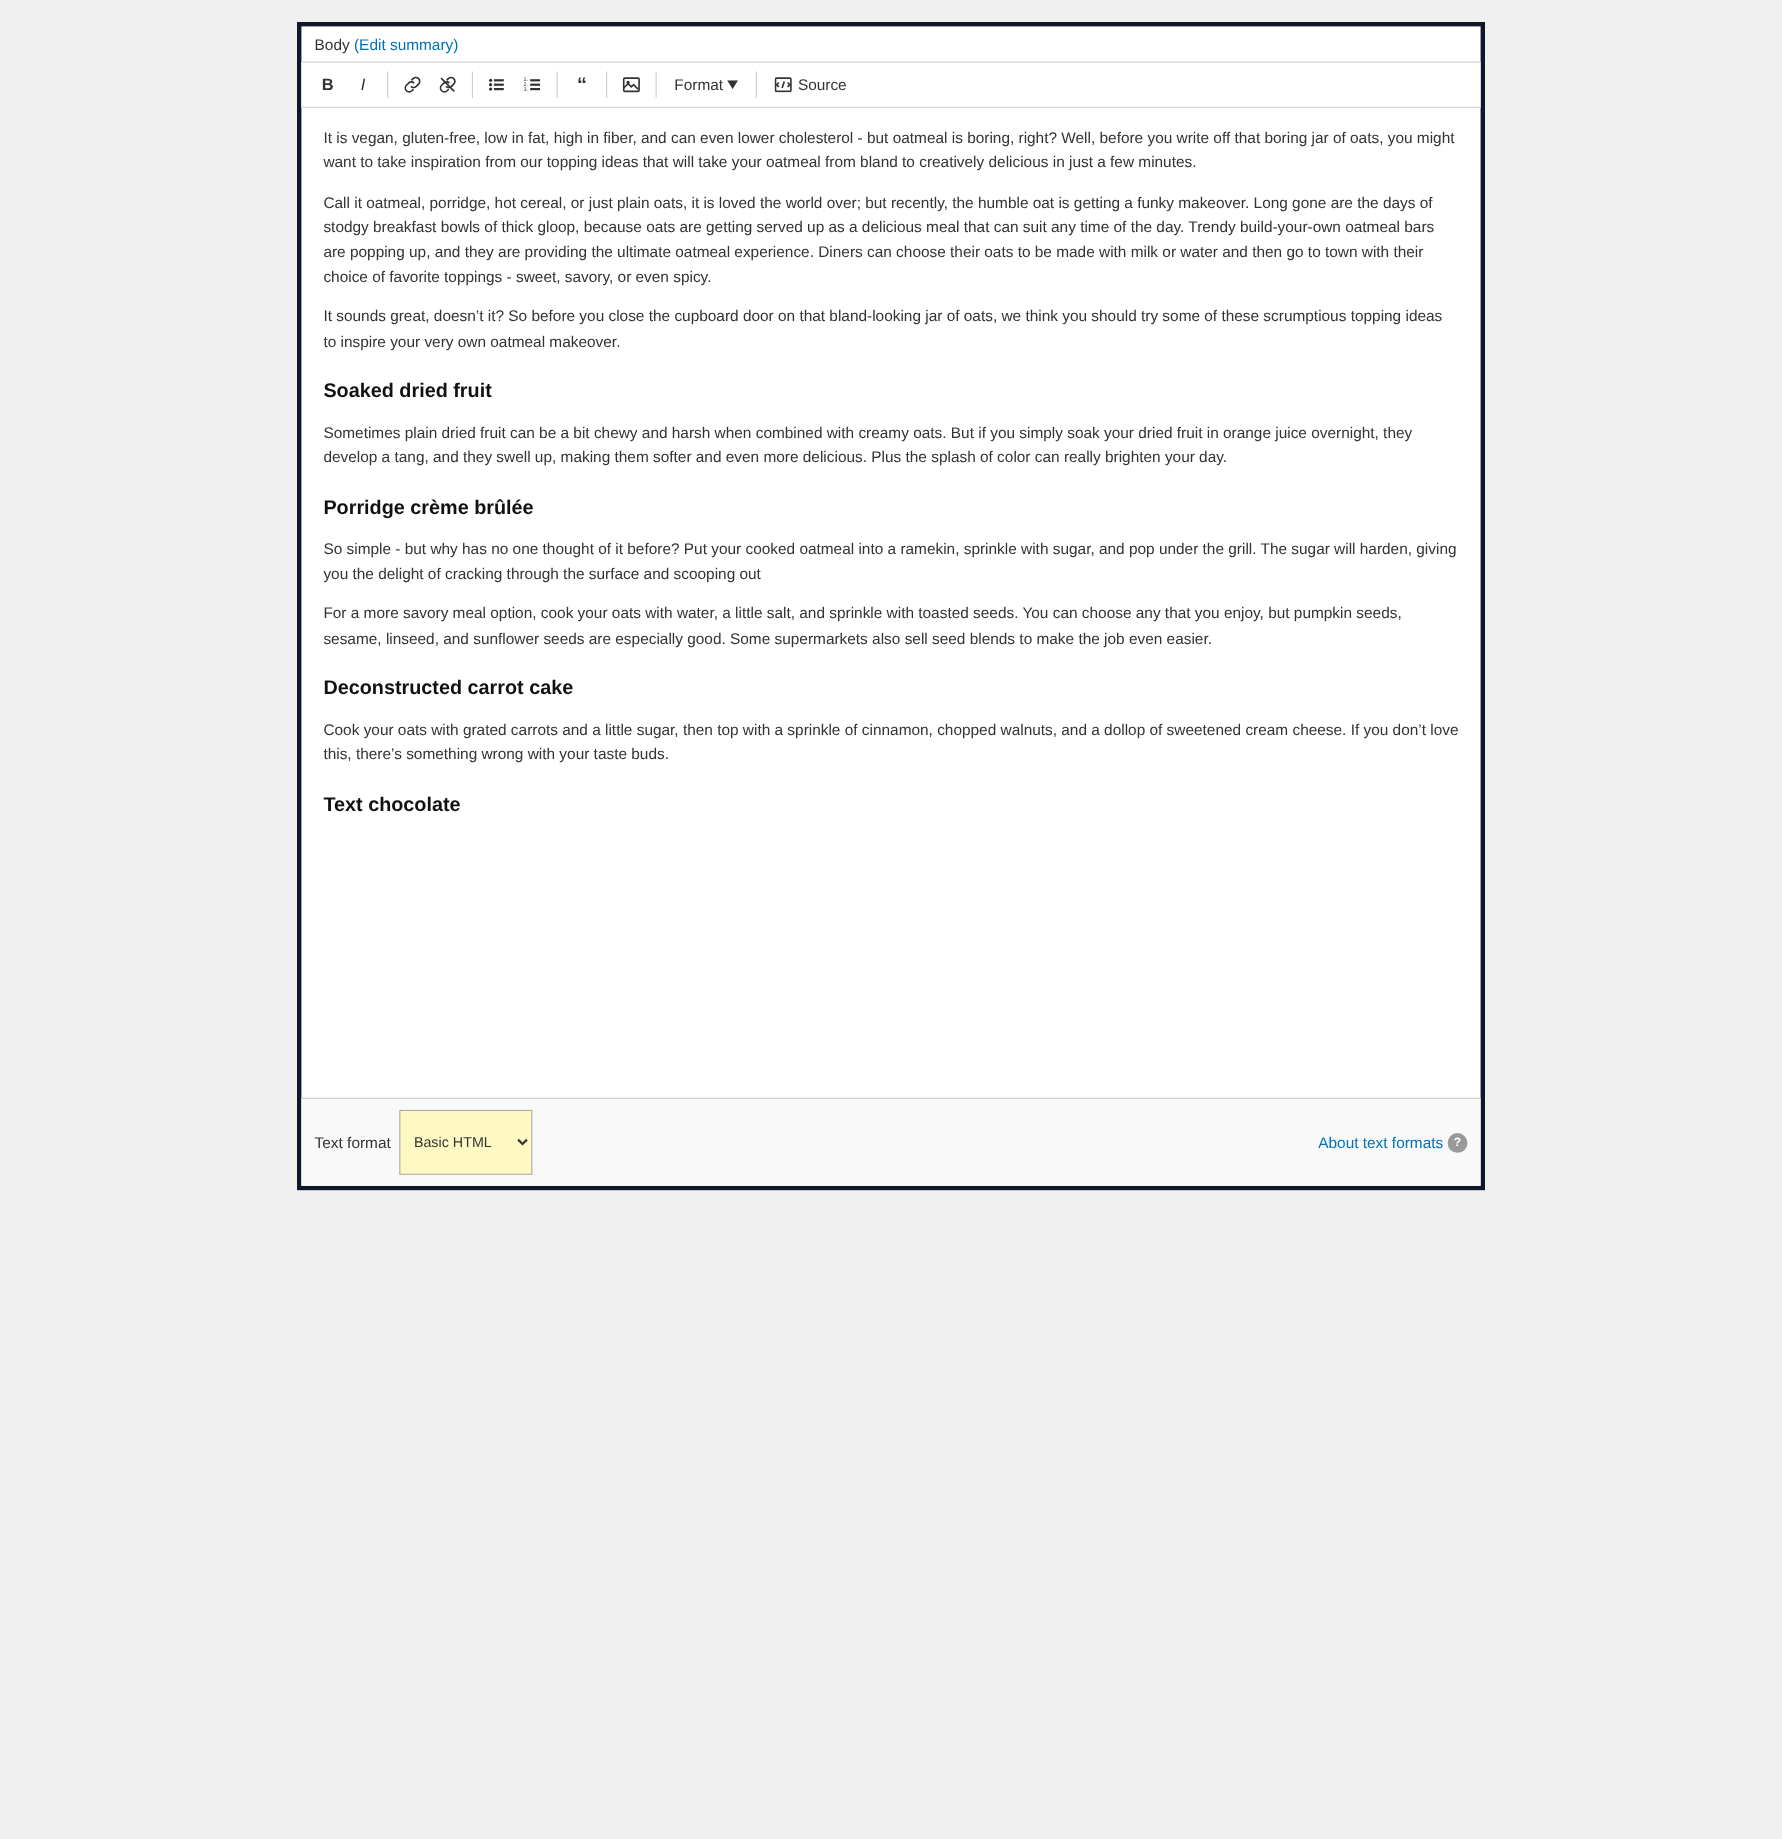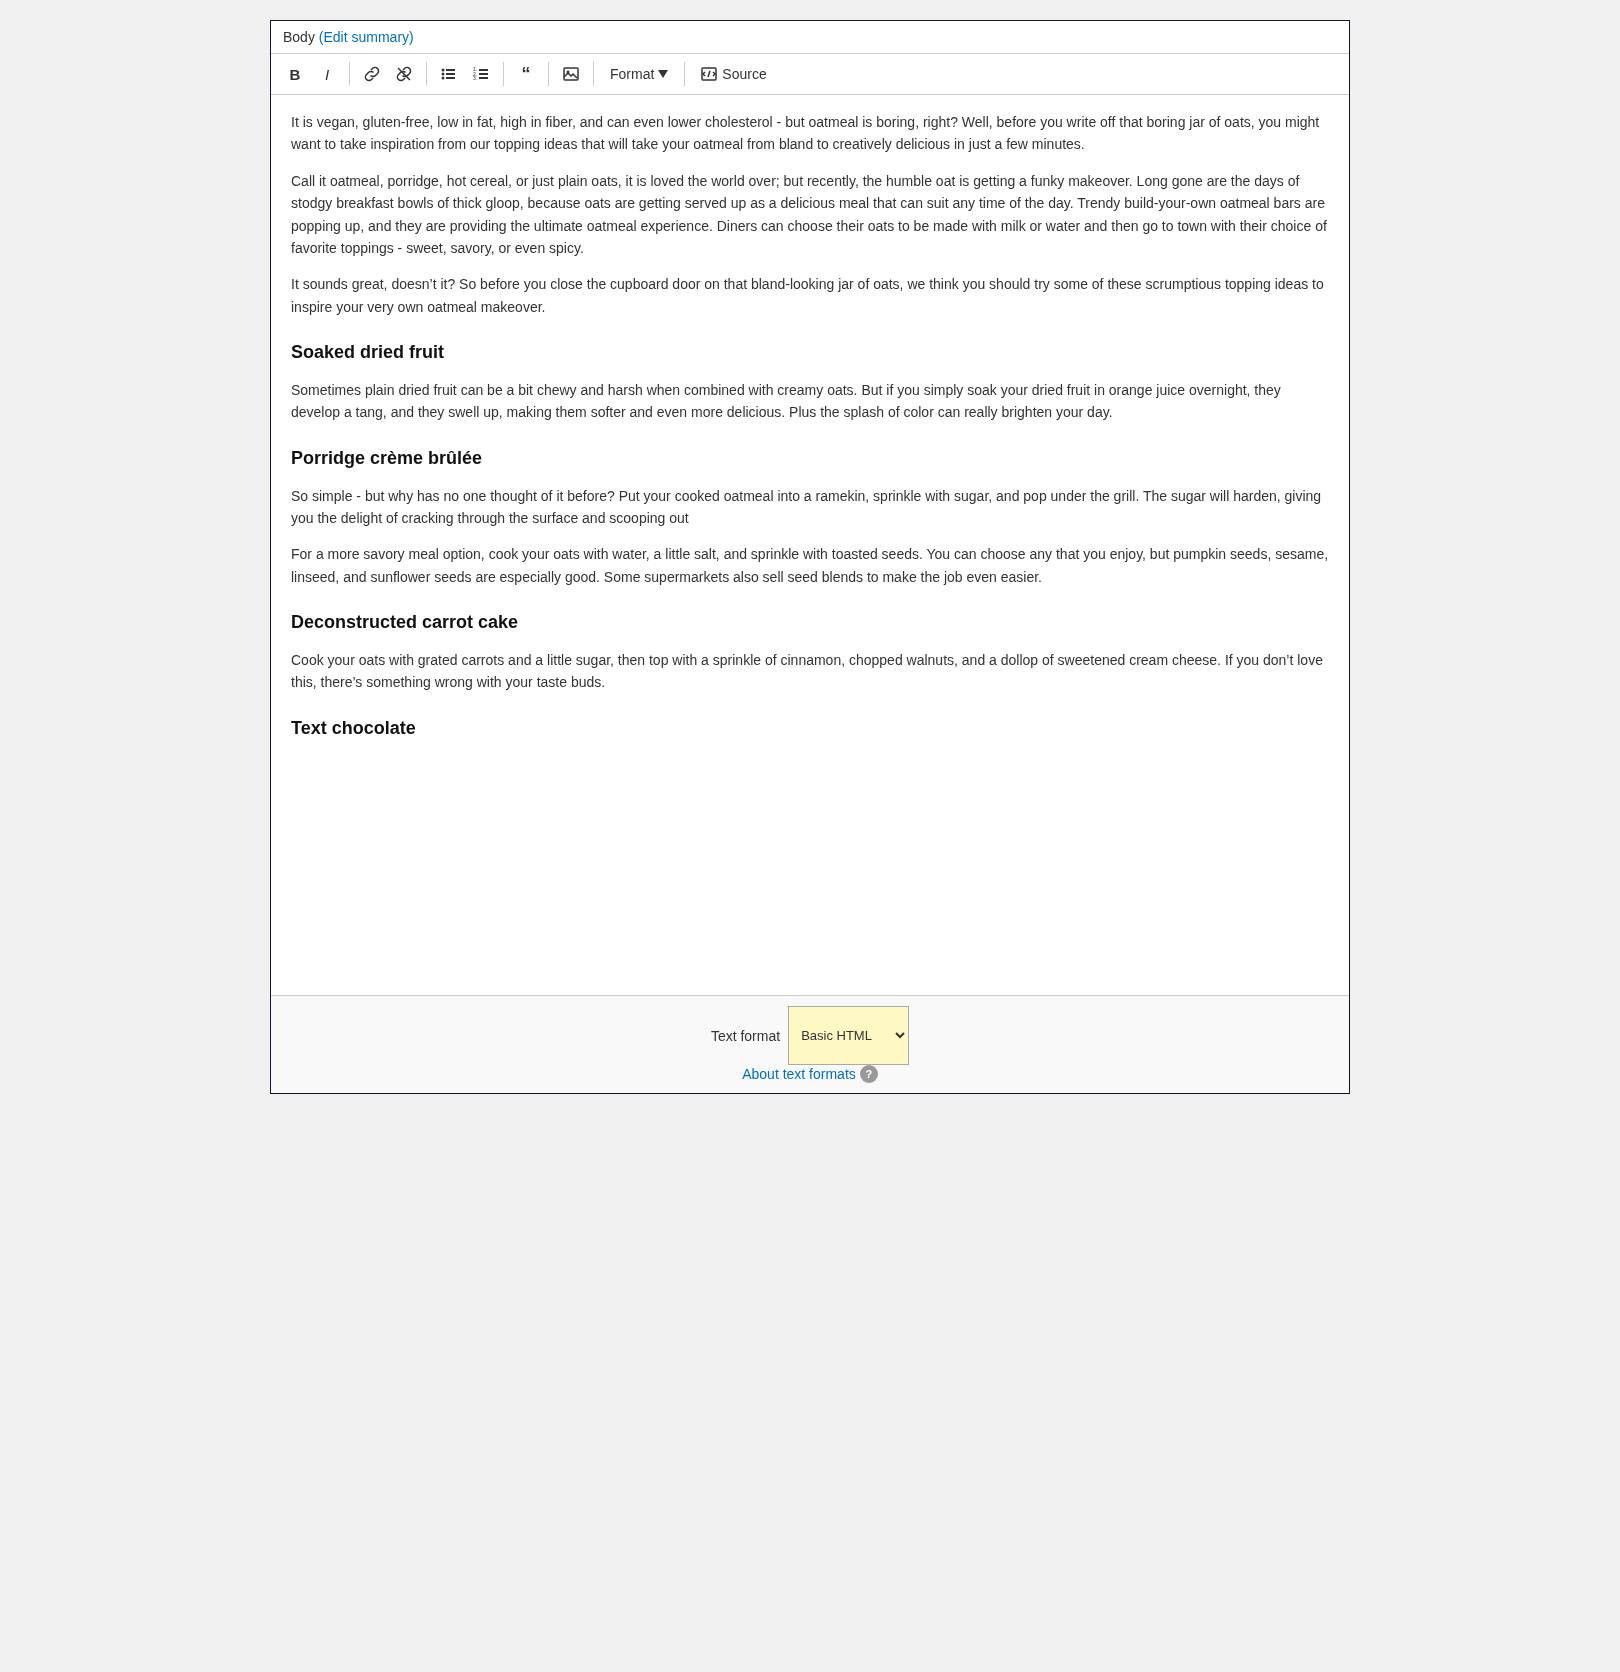--- a/index.html
+++ b/index.html
@@ -10,21 +10,21 @@
 
     body {
       font-family: Arial, sans-serif;
       font-size: 14px;
       background: #f0f0f0;
       padding: 20px;
     }
 
     .editor-wrapper {
       background: #fff;
-      border: 1px solid #0f172a;
+      border: 4px solid #0f172a;
       max-width: 1080px;
       margin: 0 auto;
     }
 
     .body-label {
       padding: 8px 12px;
       font-size: 14px;
       color: #333;
     }
 
@@ -125,21 +125,20 @@
       position: relative;
     }
 
     .editor-footer {
       display: flex;
       align-items: center;
       justify-content: space-between;
       padding: 10px 12px;
       border-top: 1px solid #ccc;
       background: #f9f9f9;
-      flex-direction: column;
     }
 
     .text-format-label {
       font-size: 14px;
       color: #333;
       margin-right: 8px;
     }
 
     .text-format-select {
       font-size: 13px;

